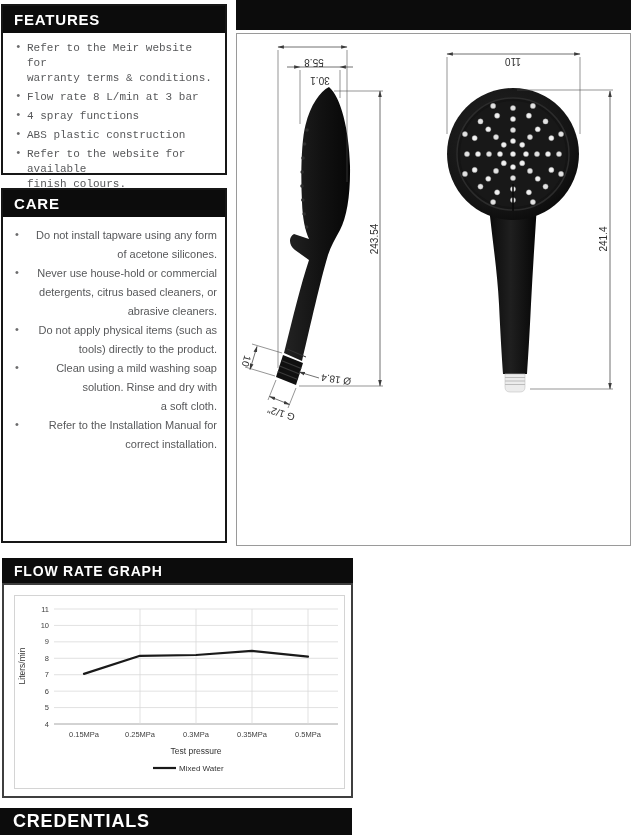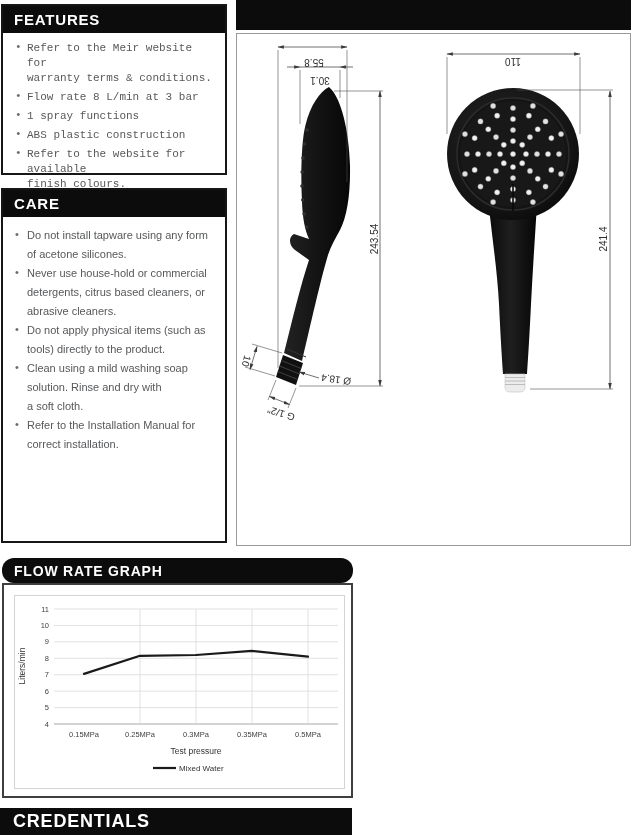--- a/index.html
+++ b/index.html
@@ -13,46 +13,46 @@
   }
   
   .spec-box{position:absolute;border:2px solid #161616;background:#fff;box-sizing:border-box;}
   #features-box{left:1px;top:4px;width:226px;height:171px;}
   #care-box{left:1px;top:188px;width:226px;height:355px;}
   .spec-box .hdr-bar{height:27px;font-size:15px;padding-left:11px;}
   .spec-box ul{list-style:none;margin:0;padding:8px 8px 0 11px;}
   .spec-box li{position:relative;padding-left:13px;font-size:11px;color:#57585a;white-space:pre-line;}
   .spec-box li::before{content:"•";position:absolute;left:1px;top:-1px;color:#6b6b6c;font-size:11px;}
   #features-box li{line-height:15px;margin-bottom:4px;font-family:Liberation Mono, monospace;}
-  #care-box li{line-height:19px;margin-bottom:0;}
+  #care-box li{line-height:19px;margin-bottom:0;text-align:right;}
   #care-box ul{padding-top:9px;}
   
   #drawing-top-bar{position:absolute;left:236px;top:0;width:395px;height:30px;background:#0c0c0c;}
   #drawing-panel{position:absolute;left:236px;top:33px;width:395px;height:513px;border:1px solid #9a9a9a;background:#fff;box-sizing:border-box;}
   
-  #flow-header{position:absolute;left:2px;top:558px;width:351px;height:25px;font-size:14px;padding-left:12px;border-radius:12px;}
+  #flow-header{position:absolute;left:2px;top:558px;width:351px;height:25px;font-size:14px;padding-left:12px;}
   #flow-panel{position:absolute;left:2px;top:583px;width:351px;height:215px;border:2px solid #3f3f3f;background:#fff;box-sizing:border-box;}
   #chart-frame{position:absolute;left:10px;top:10px;width:331px;height:194px;border:1px solid #d4d4d4;box-sizing:border-box;}
   
   #credentials-bar{position:absolute;left:0;top:808px;width:352px;height:27px;font-size:18px;padding-left:13px;}
   svg text{font-family:"Liberation Sans",sans-serif;}
   .dim-label{font-size:10px;fill:#2e2e2e;}
 </style>
 </head>
 <body>
 
 <section class="spec-box" id="features-box">
   <div class="hdr-bar">
     <span>FEATURES</span>
   </div>
   <ul>
       <li>Refer to the Meir website for
 warranty terms &amp; conditions.</li>
       <li>Flow rate 8 L/min at 3 bar</li>
-      <li>1 spray functions</li>
+      <li>4 spray functions</li>
       <li>ABS plastic construction</li>
       <li>Refer to the website for available
 finish colours.</li>
     </ul>
 </section>
 
 <section class="spec-box" id="care-box">
   <div class="hdr-bar">
     <span>CARE</span>
   </div>

